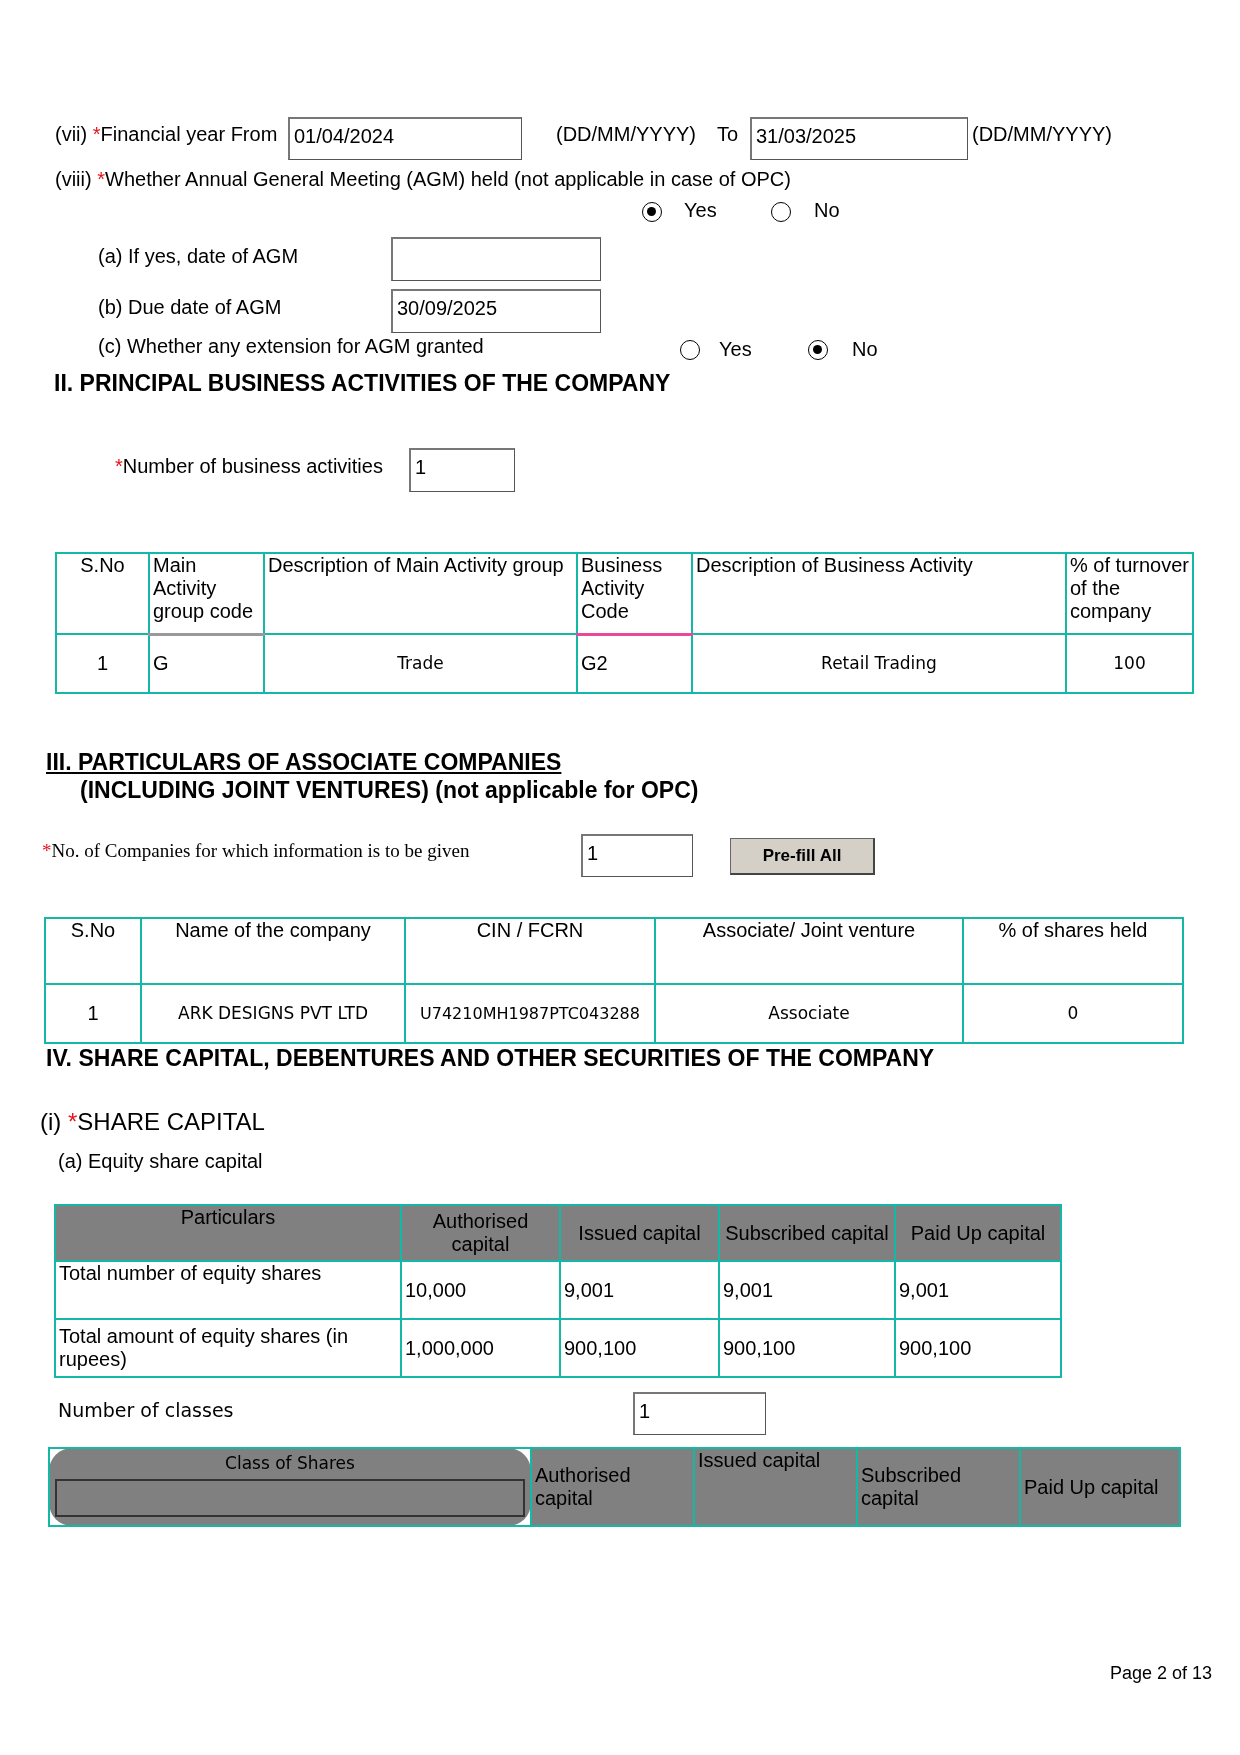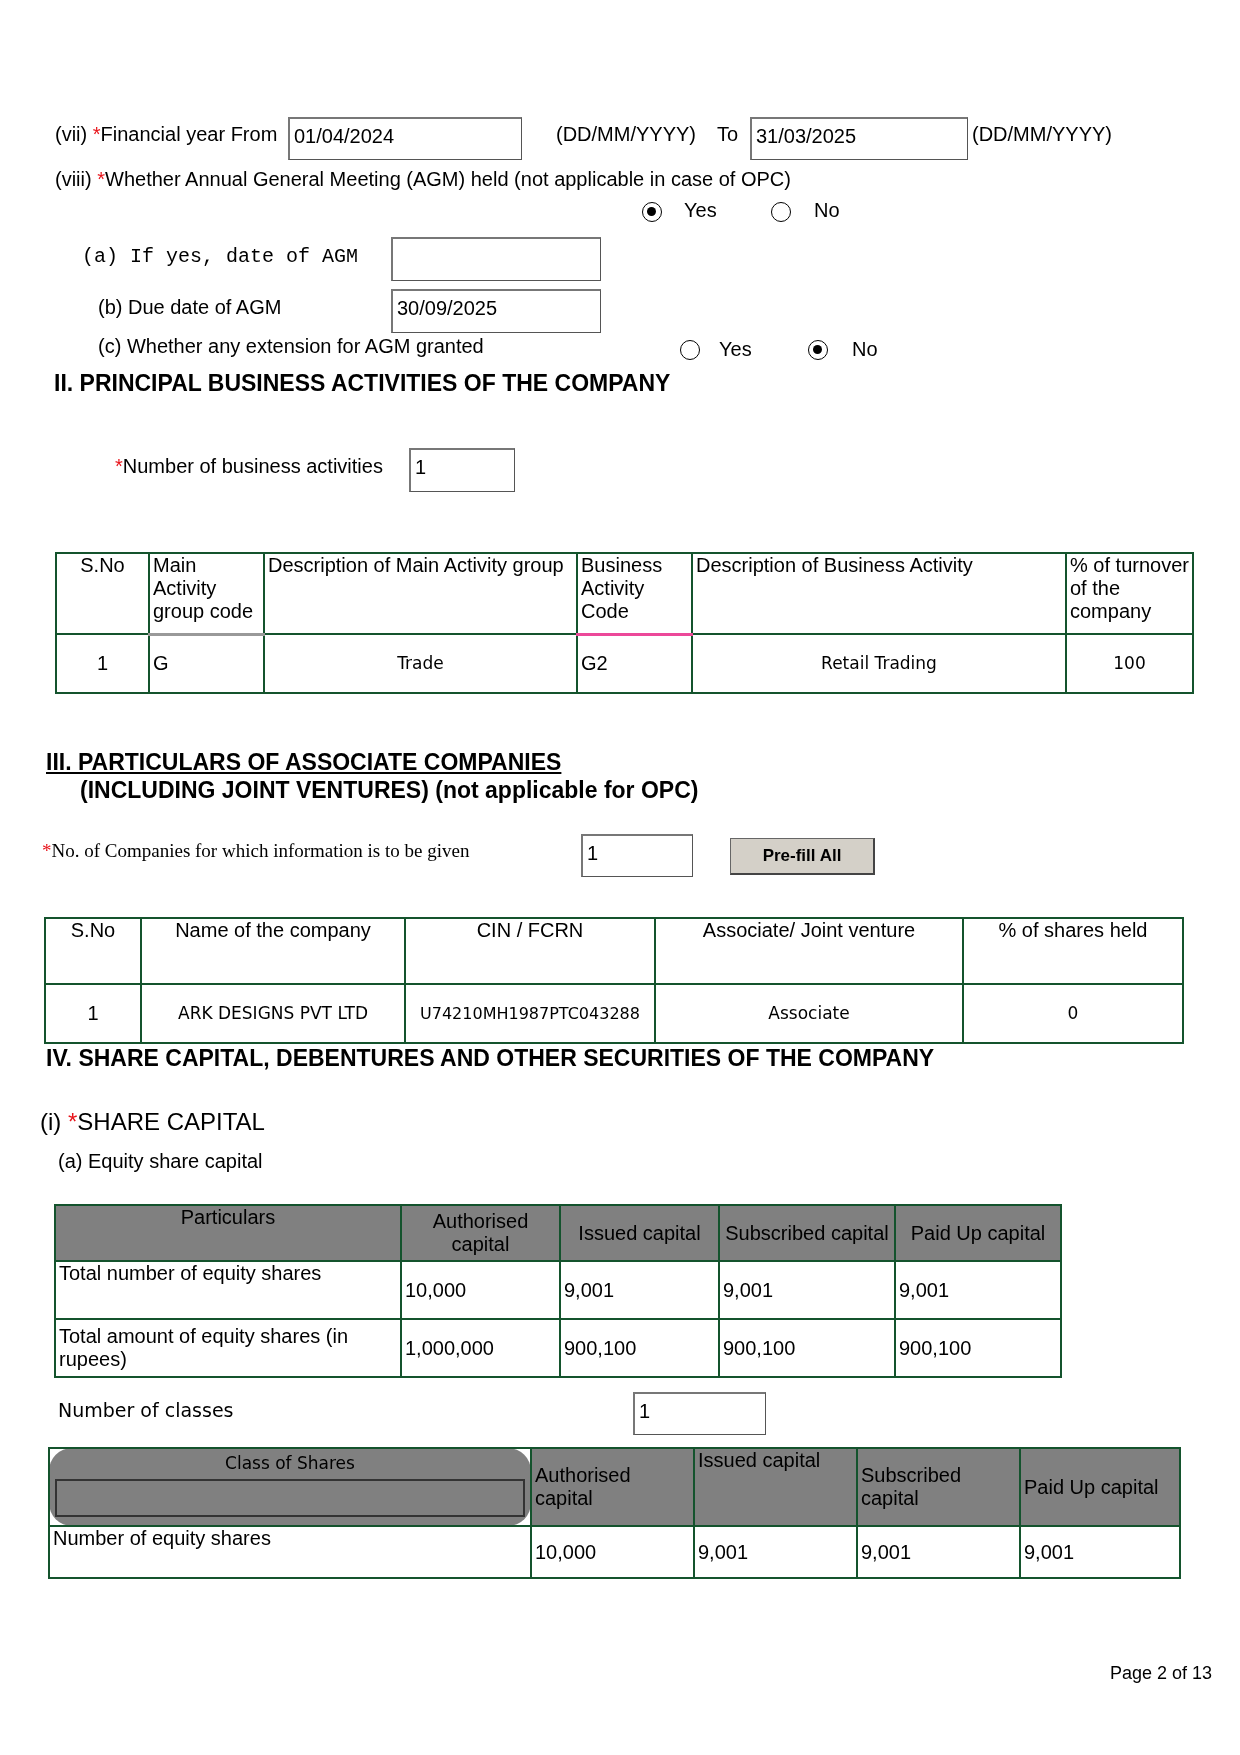--- a/index.html
+++ b/index.html
@@ -7,21 +7,21 @@
          font-family:"Liberation Sans", sans-serif; color:#000; }
   .abs { position:absolute; }
   .t { font-size:20px; white-space:nowrap; }
   .req { color:#e8141b; }
   .inp { position:absolute; border:1px solid #555; border-top:2px solid #777; border-left:2px solid #777; background:#fff;
          font-size:20px; padding:6px 0 0 4px; box-sizing:border-box; }
   .radio { position:absolute; width:20px; height:20px; border:1.5px solid #000; border-radius:50%; box-sizing:border-box; }
   .radio.on::after { content:""; position:absolute; left:4px; top:4px; width:9px; height:9px; background:#000; border-radius:50%; }
   .h { font-weight:bold; font-size:23px; white-space:nowrap; }
   table { border-collapse:collapse; position:absolute; }
-  td, th { border:2px solid #14532d; font-weight:normal; padding:0 3px; vertical-align:top; font-size:20px; line-height:23px; }
+  td, th { border:2px solid #14b8a6; font-weight:normal; padding:0 3px; vertical-align:top; font-size:20px; line-height:23px; }
   .serif { font-family:"Liberation Serif", serif; }
   .ctr { text-align:center; }
   .cell-val { font-family:"DejaVu Sans", sans-serif; font-size:17px; }
   .grey th { background:#808080; }
   .btn { position:absolute; background:#d4d0c8; border:1px solid #666; border-right:2px solid #444; border-bottom:2px solid #444;
          font-weight:bold; font-size:17px; text-align:center; box-sizing:border-box; padding-top:7px; }
   .innerbox { border:2px solid #333; height:34px; margin:4px 2px 2px 2px; background:#808080; }
 </style>
 </head>
 <body>
@@ -38,21 +38,21 @@
 
 <div class="abs t" style="left:55px;top:168px;">
   <span>(viii)</span>
   <span class="req">*</span><span>Whether Annual General Meeting (AGM) held (not applicable in case of OPC)</span>
 </div>
 <div class="radio on" style="left:642px;top:202px;"></div>
 <div class="abs t" style="left:684px;top:199px;">Yes</div>
 <div class="radio" style="left:771px;top:202px;"></div>
 <div class="abs t" style="left:814px;top:199px;">No</div>
 
-<div class="abs t" style="left:82px;top:245px;font-family:Liberation Mono, monospace;">(a) If yes, date of AGM</div>
+<div class="abs t" style="left:98px;top:245px;">(a) If yes, date of AGM</div>
 <div class="inp" style="left:391px;top:237px;width:210px;height:44px;"></div>
 
 <div class="abs t" style="left:98px;top:296px;">(b) Due date of AGM</div>
 <div class="inp" style="left:391px;top:289px;width:210px;height:44px;">30/09/2025</div>
 
 <div class="abs t" style="left:98px;top:335px;">(c) Whether any extension for AGM granted</div>
 <div class="radio" style="left:680px;top:340px;"></div>
 <div class="abs t" style="left:719px;top:338px;">Yes</div>
 <div class="radio on" style="left:808px;top:340px;"></div>
 <div class="abs t" style="left:852px;top:338px;">No</div>
@@ -153,23 +153,16 @@
       <tr style="height:78px;">
     <th class="ctr" style="width:474px;border-radius:23px;">
       <div class="cell-val" style="margin-top:3px;">Class of Shares</div>
       <div class="innerbox"></div>
     </th>
     <th style="width:155px;text-align:left;vertical-align:middle;">Authorised capital</th>
     <th style="width:155px;text-align:left;">Issued capital</th>
     <th style="width:155px;text-align:left;vertical-align:middle;">Subscribed capital</th>
     <th style="text-align:left;vertical-align:middle;">Paid Up capital</th>
   </tr>
-  <tr style="height:52px;">
-    <td>Number of equity shares</td>
-    <td style="vertical-align:middle;">10,000</td>
-    <td style="vertical-align:middle;">9,001</td>
-    <td style="vertical-align:middle;">9,001</td>
-    <td style="vertical-align:middle;">9,001</td>
-  </tr>
 </tbody>
   </table>
 
 <div class="abs" style="left:1110px;top:1663px;font-size:18px;white-space:nowrap;">Page 2 of 13</div>
 
 </body></html>

